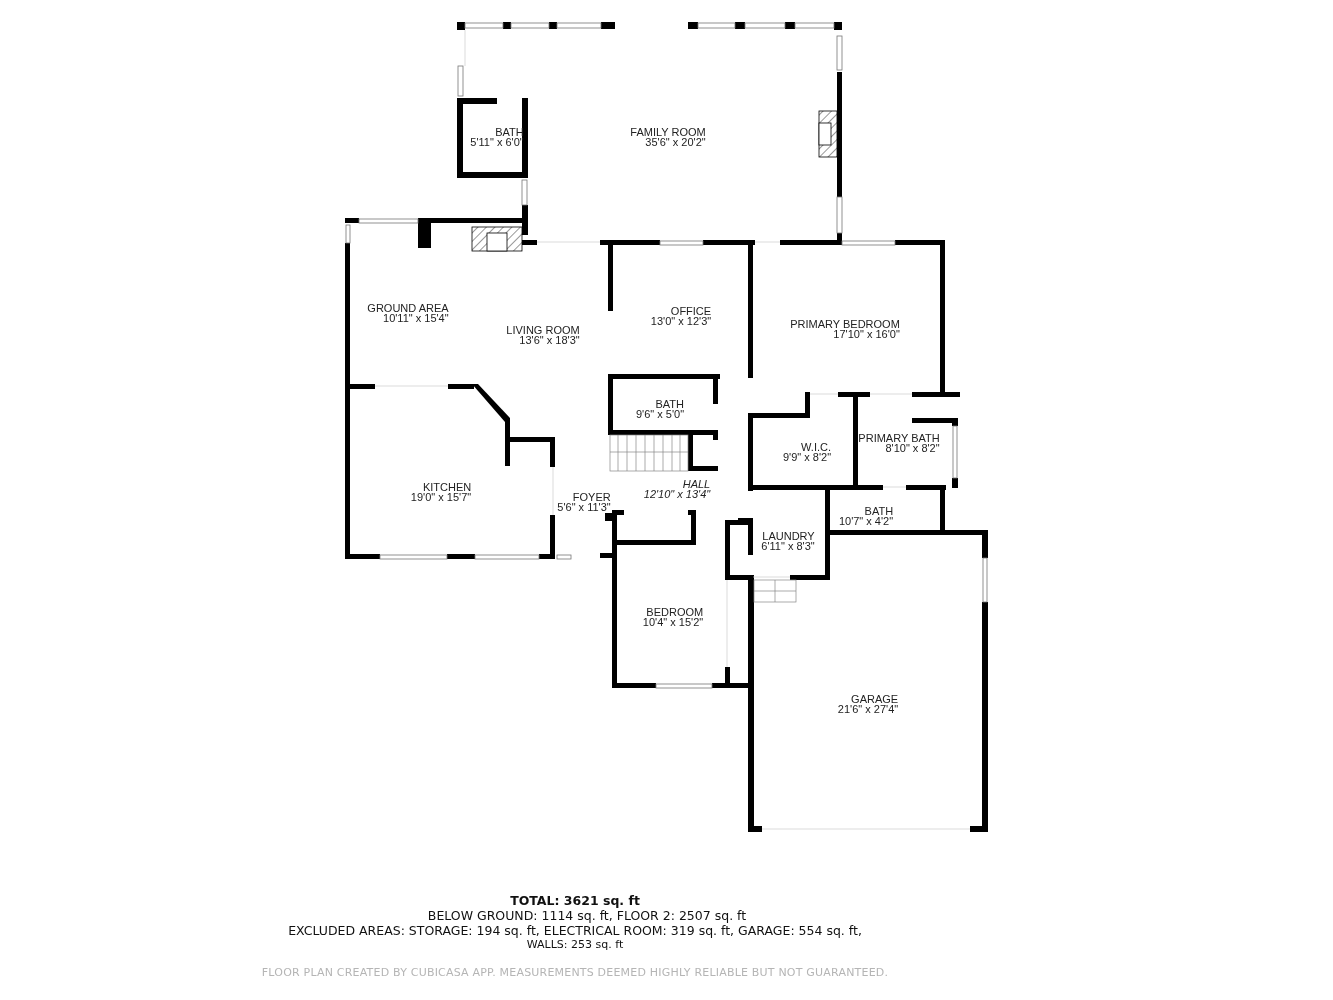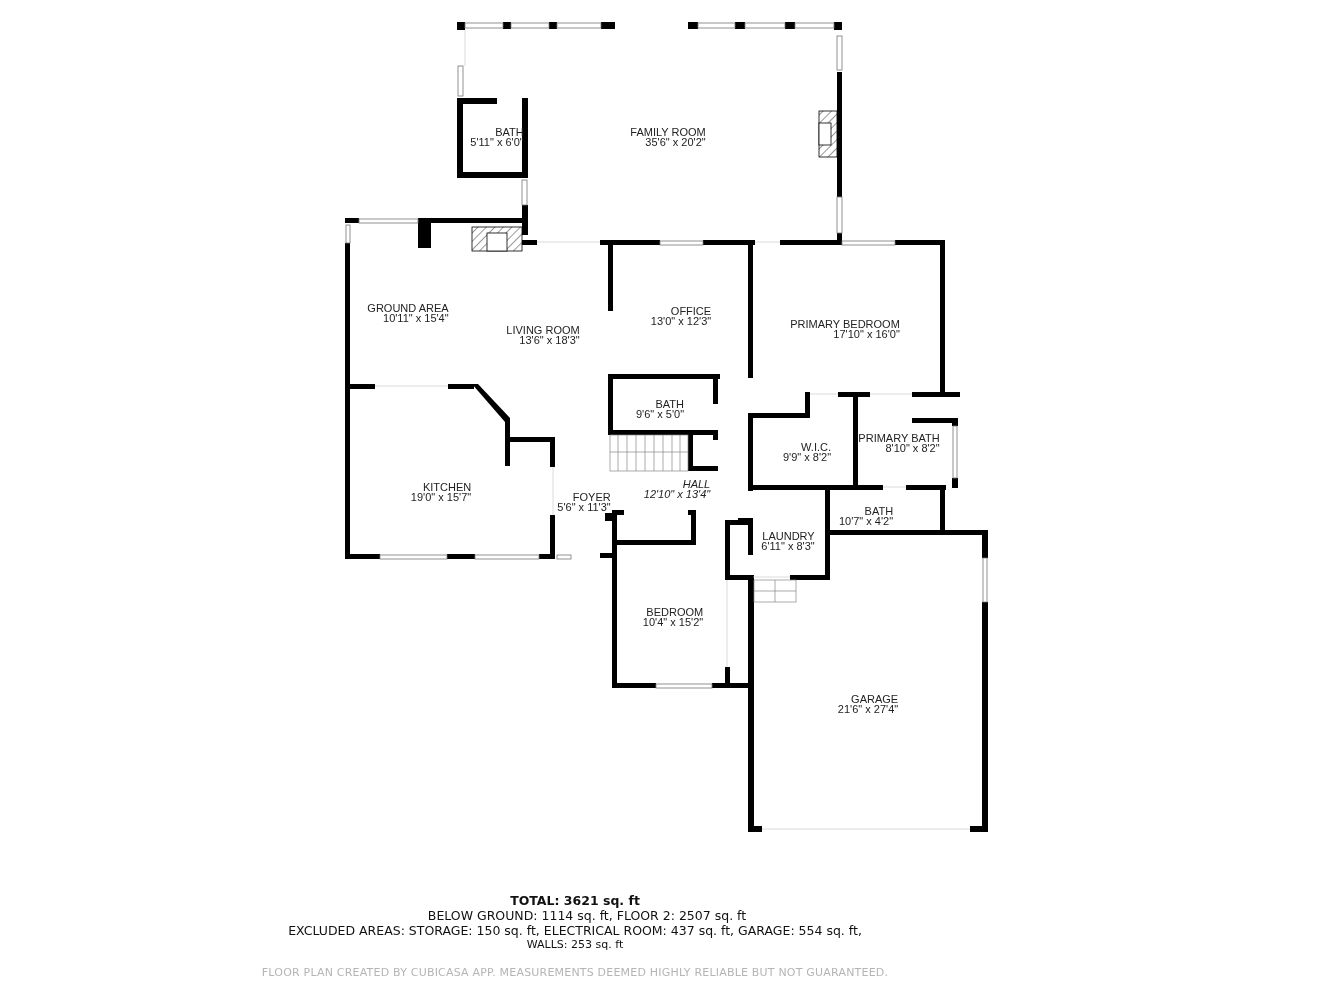--- a/index.html
+++ b/index.html
@@ -246,15 +246,15 @@
     <span class="dim">10'4" x 15'2"</span>
   </div>
   <div class="room-label" style="left:868px;top:696px;margin-top:8px;">
     <span>GARAGE</span>
     <span class="dim">21'6" x 27'4"</span>
   </div>
 </div>
 
 <div id="total" class="summary">TOTAL: 3621 sq. ft</div>
 <div id="below" class="summary">BELOW GROUND: 1114 sq. ft, FLOOR 2: 2507 sq. ft</div>
-<div id="excluded" class="summary">EXCLUDED AREAS: STORAGE: 150 sq. ft, ELECTRICAL ROOM: 437 sq. ft, GARAGE: 554 sq. ft,</div>
+<div id="excluded" class="summary">EXCLUDED AREAS: STORAGE: 194 sq. ft, ELECTRICAL ROOM: 319 sq. ft, GARAGE: 554 sq. ft,</div>
 <div id="walls" class="summary">WALLS: 253 sq. ft</div>
 <div id="credit" class="summary">FLOOR PLAN CREATED BY CUBICASA APP. MEASUREMENTS DEEMED HIGHLY RELIABLE BUT NOT GUARANTEED.</div>
 
 </body></html>

